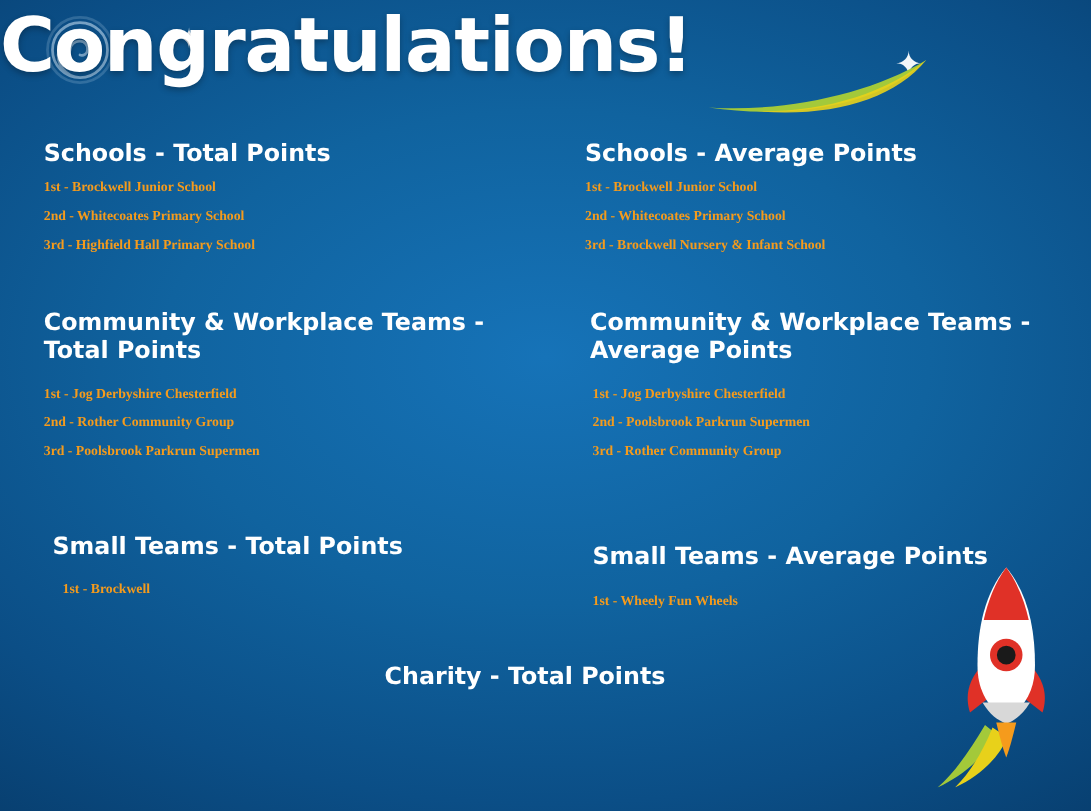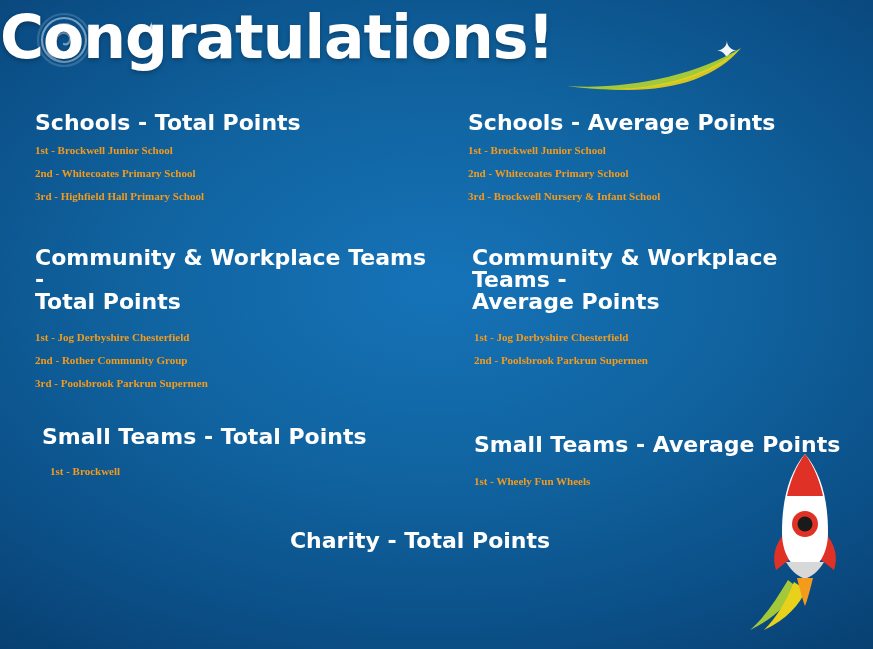--- a/index.html
+++ b/index.html
@@ -71,21 +71,21 @@
     position: absolute;
     top: 0;
   }
   .col-left { left: 30px; width: 420px; }
   .col-right { left: 468px; width: 400px; }
 
   .block { margin-bottom: 6px; }
   .block-head {
     color: #ffffff;
     font-weight: bold;
-    font-size: 22px;
+    font-size: 19px;
     line-height: 22px;
     font-family: "DejaVu Sans", sans-serif;
     margin-bottom: 5px;
     white-space: pre-line;
   }
   .entry {
     color: #f59b1c;
     font-weight: bold;
     font-size: 11px;
     line-height: 23px;
@@ -187,20 +187,21 @@
           <div class="entry">3rd - Brockwell Nursery &amp; Infant School</div>
         </div>
       </div>
 
       <div class="block b-cw-avg">
         <div class="block-head">Community &amp; Workplace Teams -
 Average Points</div>
         <div class="entries">
           <div class="entry">1st - Jog Derbyshire Chesterfield</div>
           <div class="entry">2nd - Poolsbrook Parkrun Supermen</div>
+          <div class="entry">3rd - Rother Community Group</div>
         </div>
       </div>
 
       <div class="block b-small-avg">
         <div class="block-head">Small Teams - Average Points</div>
         <div class="entries">
           <div class="entry">1st - Wheely Fun Wheels</div>
         </div>
       </div>
 

